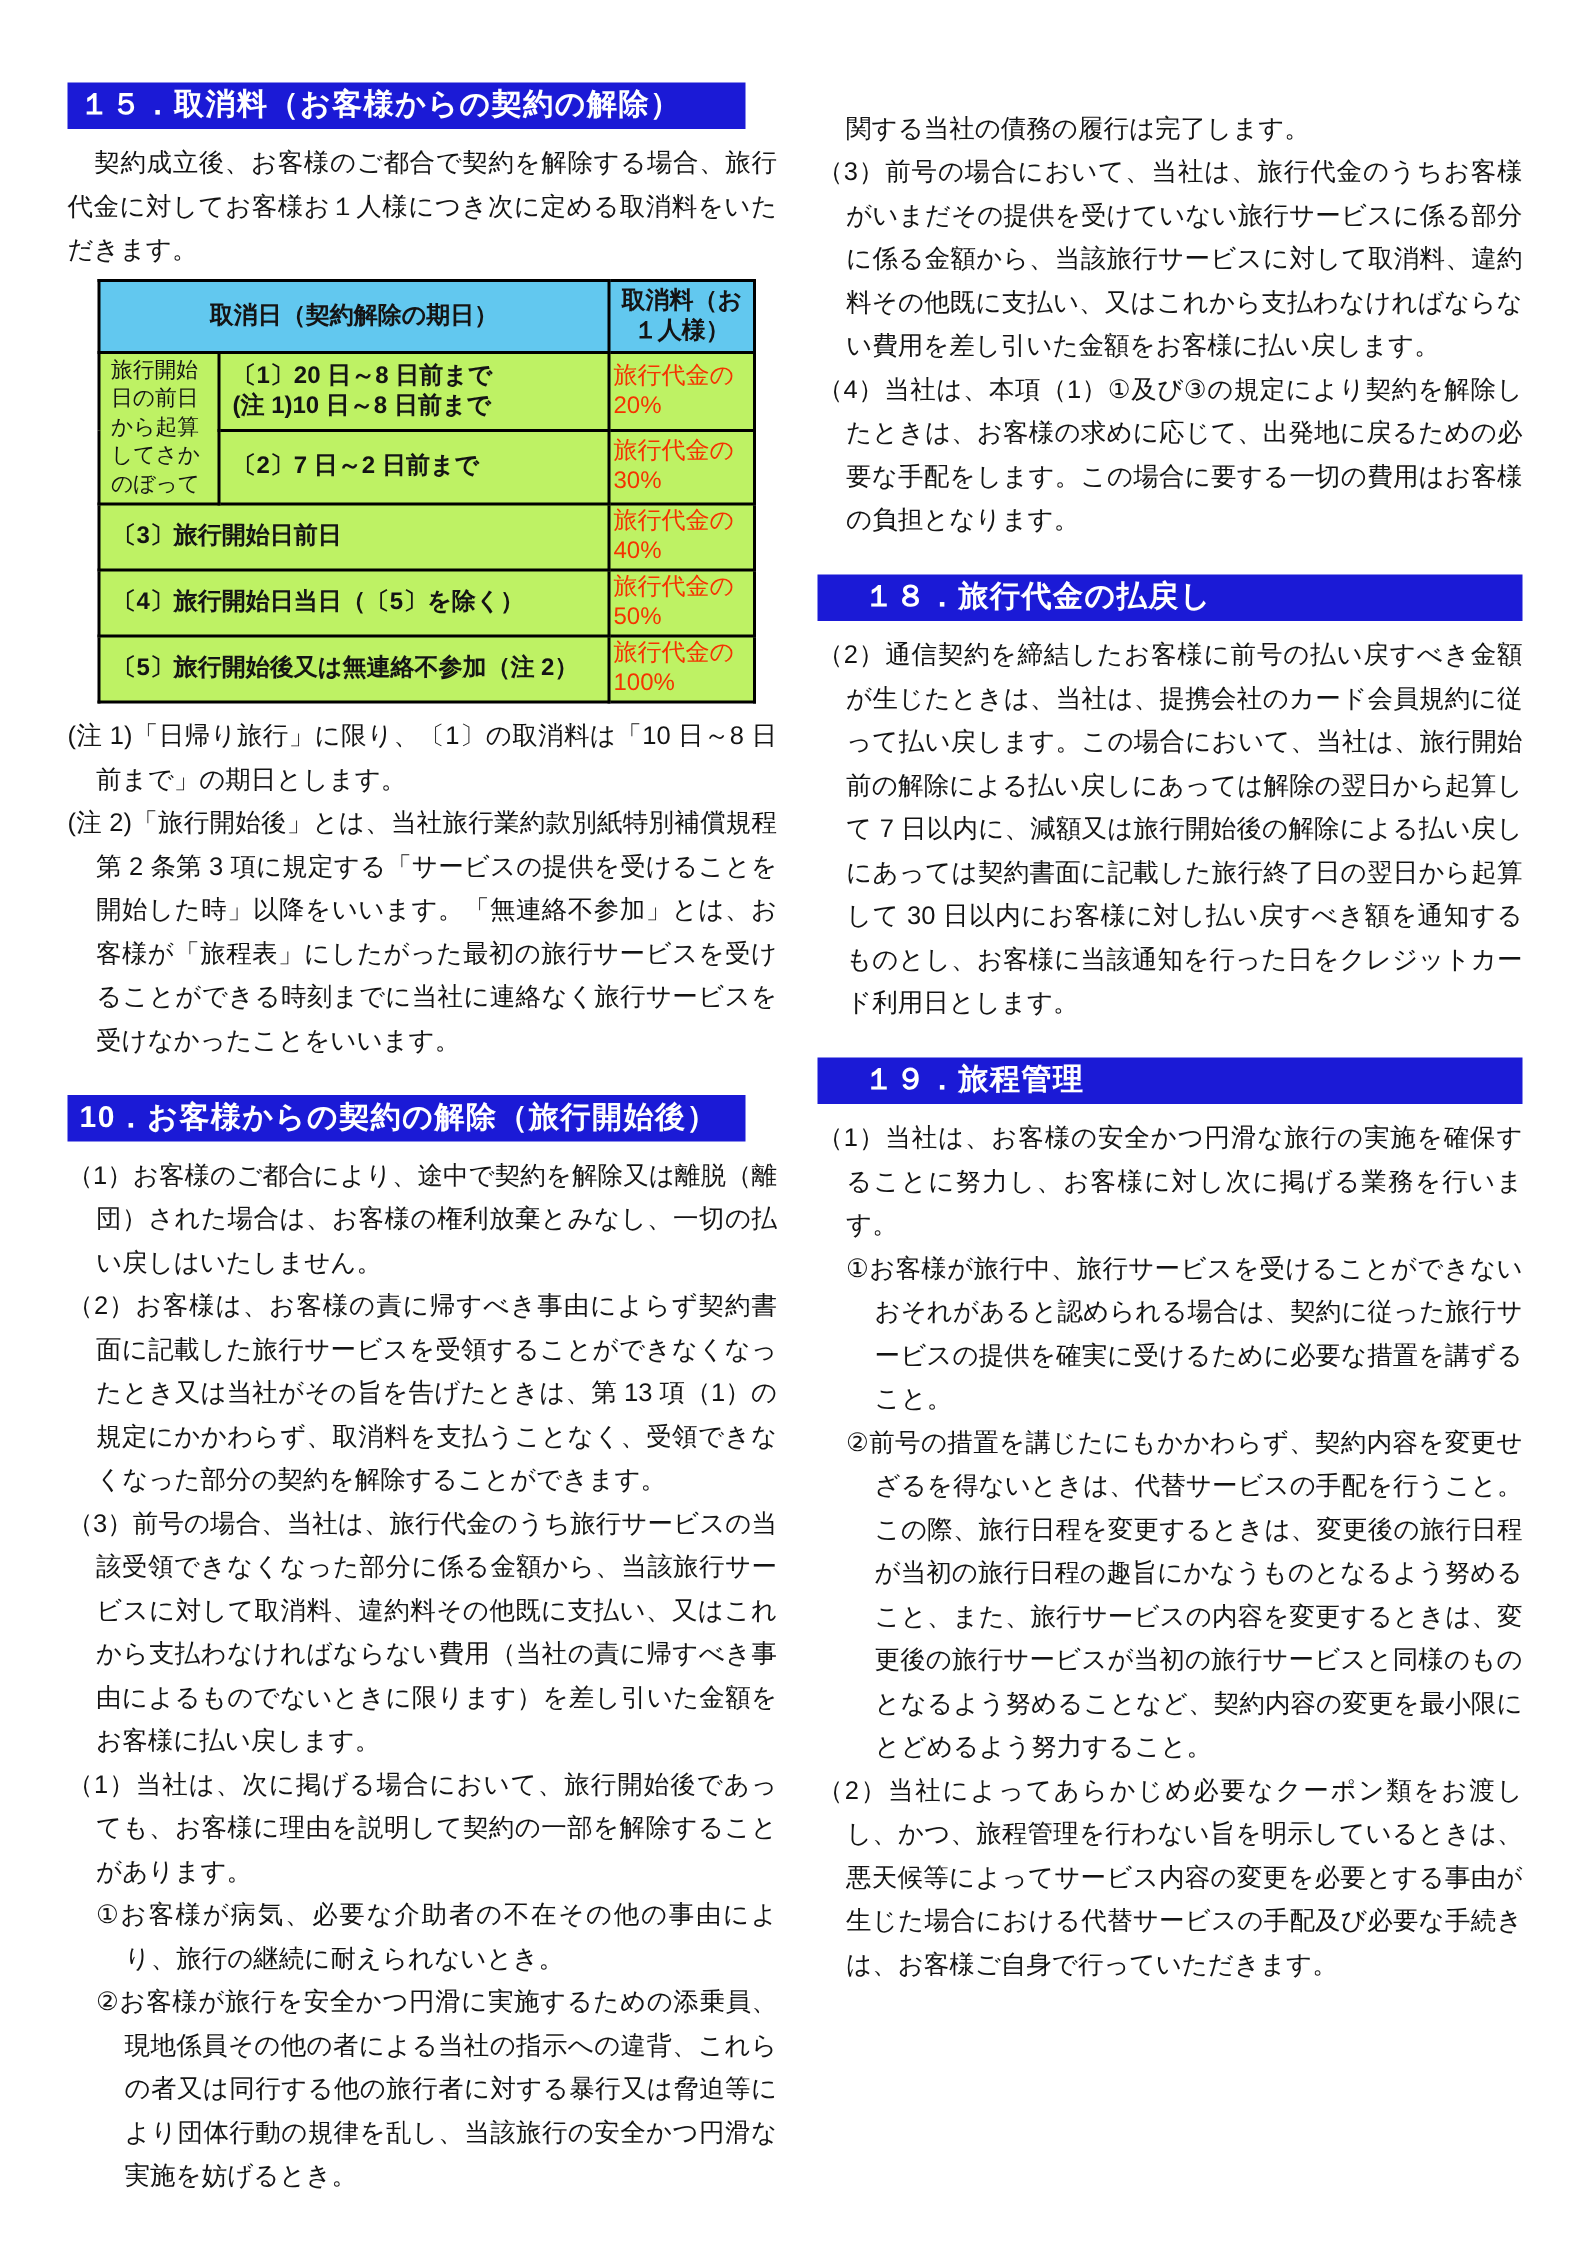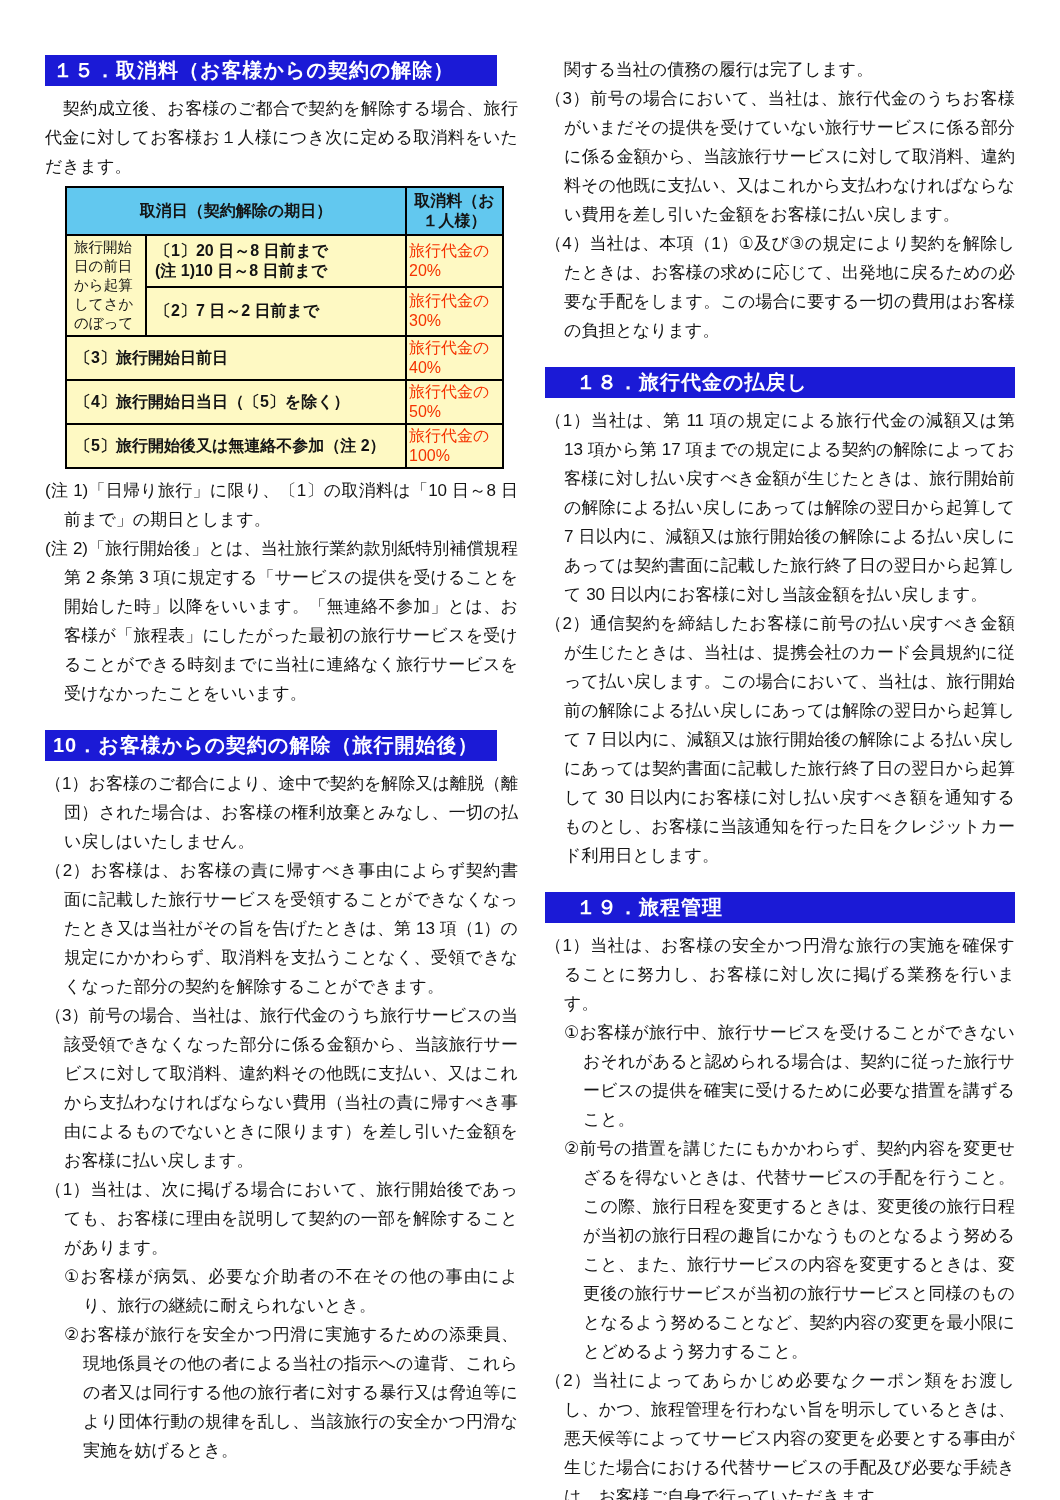--- a/index.html
+++ b/index.html
@@ -32,42 +32,42 @@
   }
   .col-left .sec-h{width:452px;}
   .col-right .sec-h{width:470px;padding-left:31px;}
   .col > .sec-h:first-child{margin-top:0;}
 
   p{margin:0;text-align:justify;}
   .pi{text-indent:1.05em;}                               
   .ph{padding-left:1.12em;text-indent:-1.12em;}          
   .ps{margin-left:1.12em;padding-left:1.12em;text-indent:-1.12em;} 
   .pn{padding-left:1.12em;text-indent:-1.12em;}          
-  .pc{padding-left:1.12em;}                              
+  .pc{padding-left:1.12em;margin-top:16px;}                              
 
   table.fee-table{
     border-collapse:collapse;
     table-layout:fixed;
     width:437px;
     margin:5px 0 7px 20px;
     font-size:16px;
     line-height:20px;
   }
   .fee-table th,.fee-table td{
     border:2px solid #000;
     box-sizing:border-box;
   }
   .fee-table th{
     background:#62c8ef;
     font-weight:bold;
     text-align:center;
     vertical-align:middle;
     padding:3px 2px;
   }
-  .fee-table td{background:#fef9c3;vertical-align:middle;}
+  .fee-table td{background:#bef264;vertical-align:middle;}
   .col-side{width:80px;}
   .col-label{width:260px;}
   .col-fee{width:97px;}
   th.th-date{height:44px;}
   td.td-side{
     font-size:14.5px;line-height:19px;
     padding:2px 7px;text-align:left;
   }
   td.td-label{padding:2px 8px;font-weight:600;}
   td.td-label .l2{display:block;}
@@ -157,21 +157,20 @@
     <p class="ps">②お客様が旅行を安全かつ円滑に実施するための添乗員、現地係員その他の者による当社の指示への違背、これらの者又は同行する他の旅行者に対する暴行又は脅迫等により団体行動の規律を乱し、当該旅行の安全かつ円滑な実施を妨げるとき。</p>
 
   </div>
 
   <div class="col col-right">
     <p class="pc">関する当社の債務の履行は完了します。</p>
     <p class="ph">（3）前号の場合において、当社は、旅行代金のうちお客様がいまだその提供を受けていない旅行サービスに係る部分に係る金額から、当該旅行サービスに対して取消料、違約料その他既に支払い、又はこれから支払わなければならない費用を差し引いた金額をお客様に払い戻します。</p>
     <p class="ph">（4）当社は、本項（1）①及び③の規定により契約を解除したときは、お客様の求めに応じて、出発地に戻るための必要な手配をします。この場合に要する一切の費用はお客様の負担となります。</p>
 
     <div class="sec-h">１８．旅行代金の払戻し</div>
-    <p class="ph">（1）当社は、第 11 項の規定による旅行代金の減額又は第 13 項から第 17 項までの規定による契約の解除によってお客様に対し払い戻すべき金額が生じたときは、旅行開始前の解除による払い戻しにあっては解除の翌日から起算して 7 日以内に、減額又は旅行開始後の解除による払い戻しにあっては契約書面に記載した旅行終了日の翌日から起算して 30 日以内にお客様に対し当該金額を払い戻します。</p>
     <p class="ph">（2）通信契約を締結したお客様に前号の払い戻すべき金額が生じたときは、当社は、提携会社のカード会員規約に従って払い戻します。この場合において、当社は、旅行開始前の解除による払い戻しにあっては解除の翌日から起算して 7 日以内に、減額又は旅行開始後の解除による払い戻しにあっては契約書面に記載した旅行終了日の翌日から起算して 30 日以内にお客様に対し払い戻すべき額を通知するものとし、お客様に当該通知を行った日をクレジットカード利用日とします。</p>
 
     <div class="sec-h">１９．旅程管理</div>
     <p class="ph">（1）当社は、お客様の安全かつ円滑な旅行の実施を確保することに努力し、お客様に対し次に掲げる業務を行います。</p>
     <p class="ps">①お客様が旅行中、旅行サービスを受けることができないおそれがあると認められる場合は、契約に従った旅行サービスの提供を確実に受けるために必要な措置を講ずること。</p>
     <p class="ps">②前号の措置を講じたにもかかわらず、契約内容を変更せざるを得ないときは、代替サービスの手配を行うこと。この際、旅行日程を変更するときは、変更後の旅行日程が当初の旅行日程の趣旨にかなうものとなるよう努めること、また、旅行サービスの内容を変更するときは、変更後の旅行サービスが当初の旅行サービスと同様のものとなるよう努めることなど、契約内容の変更を最小限にとどめるよう努力すること。</p>
     <p class="ph">（2）当社によってあらかじめ必要なクーポン類をお渡しし、かつ、旅程管理を行わない旨を明示しているときは、悪天候等によってサービス内容の変更を必要とする事由が生じた場合における代替サービスの手配及び必要な手続きは、お客様ご自身で行っていただきます。</p>
 
   </div>
 

